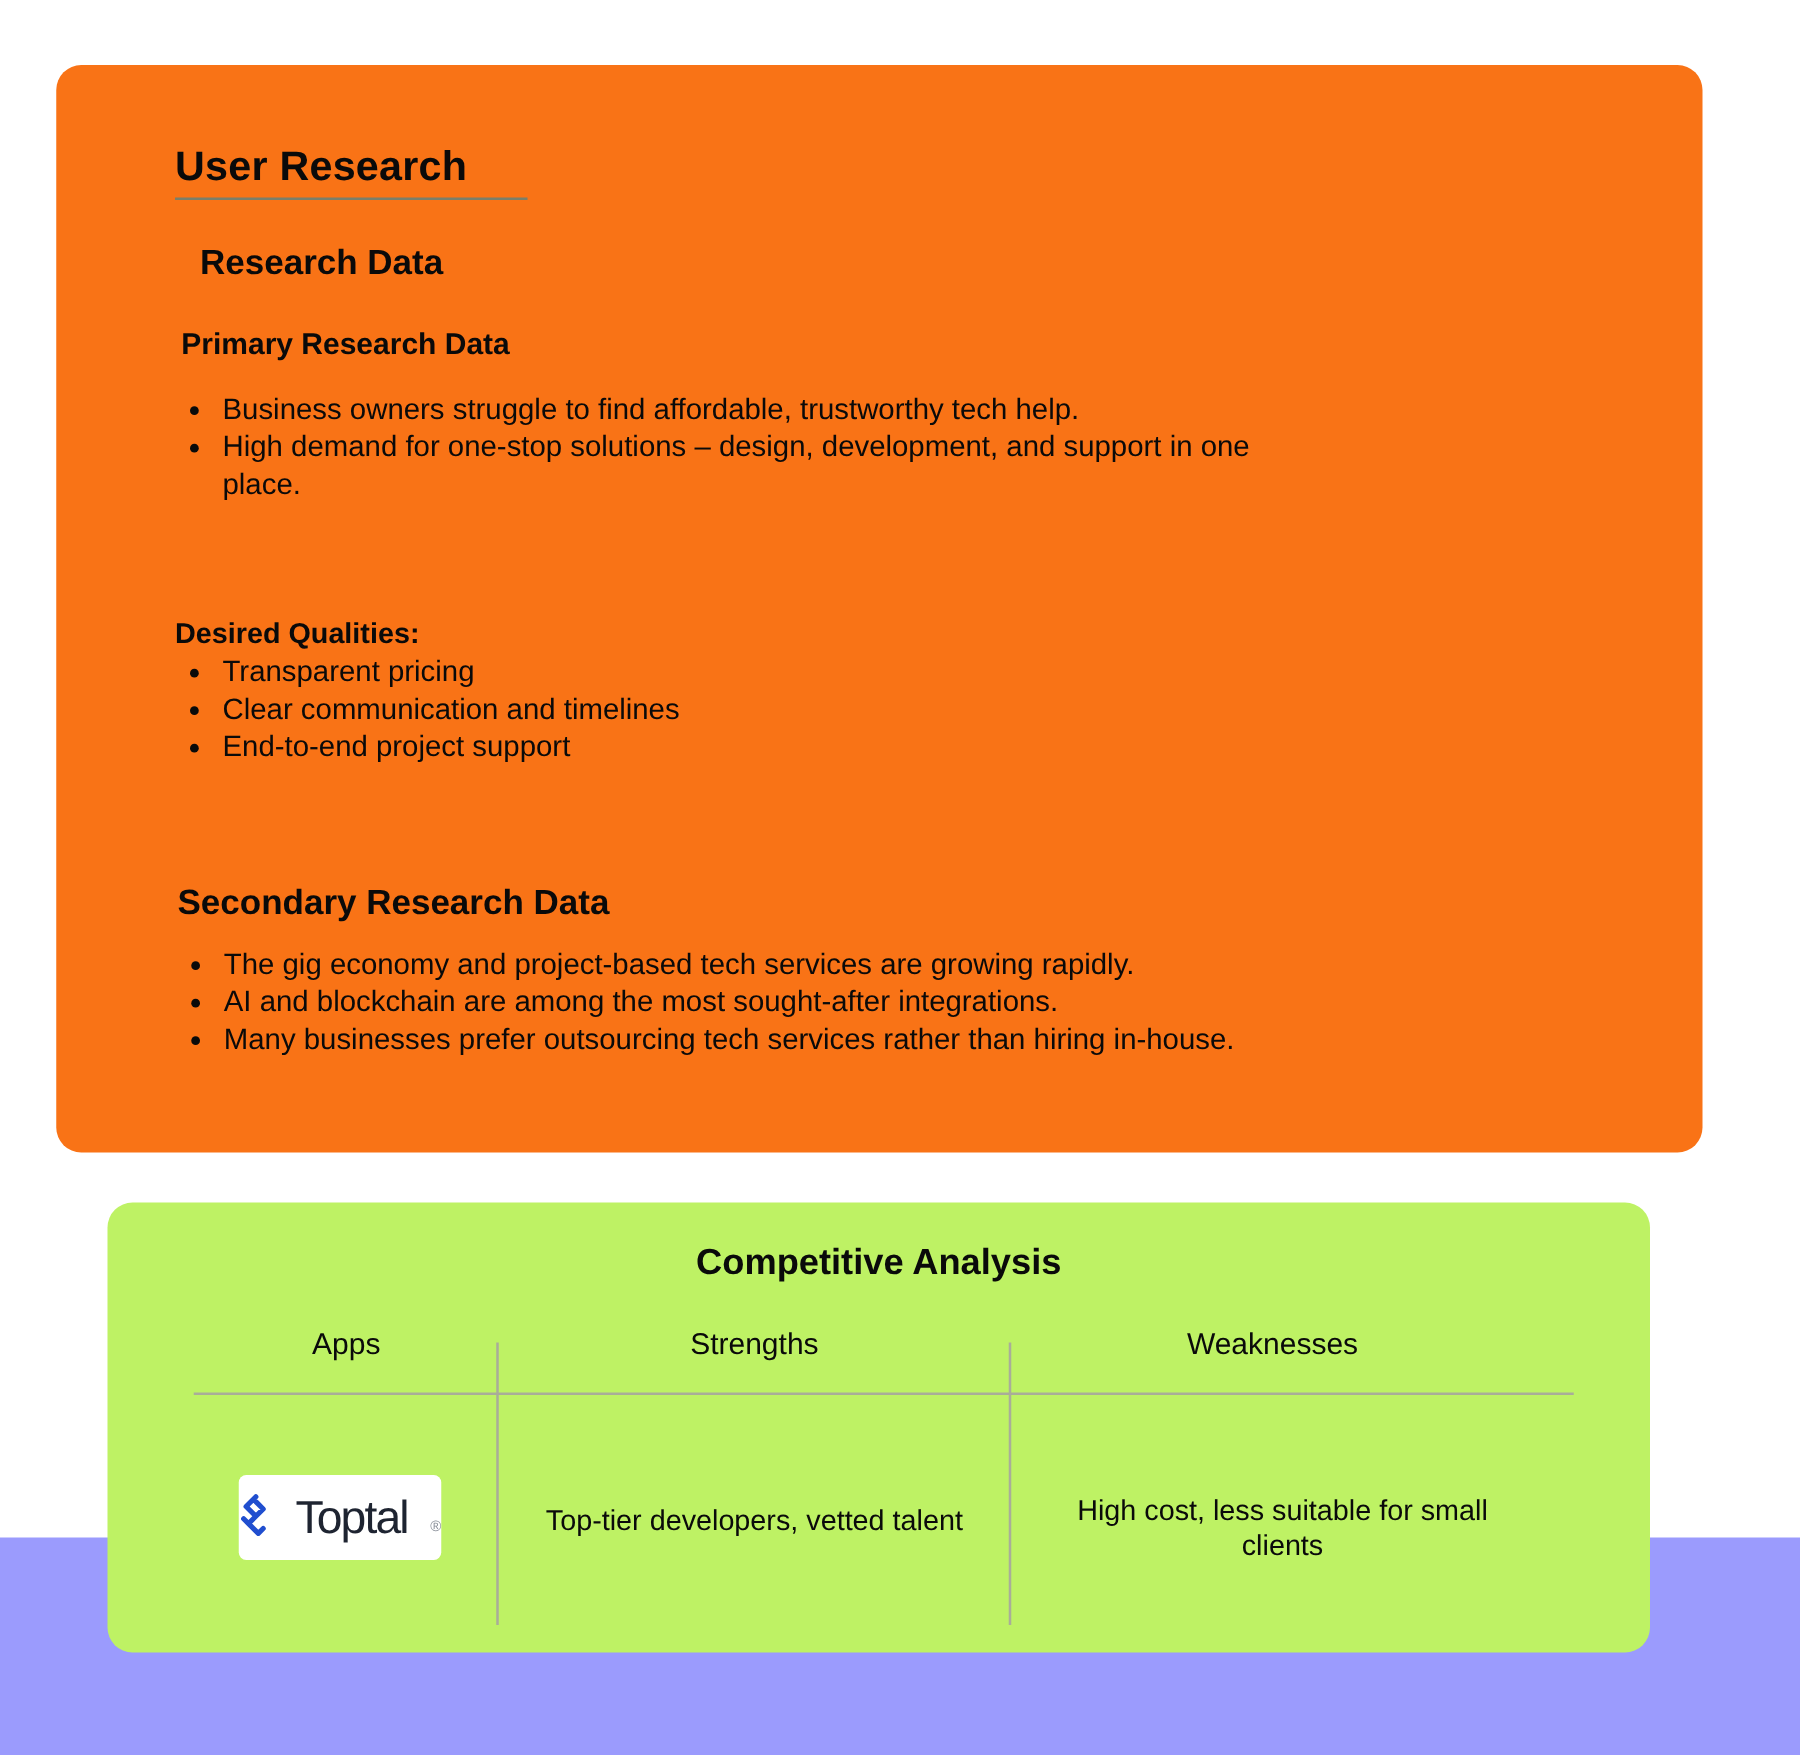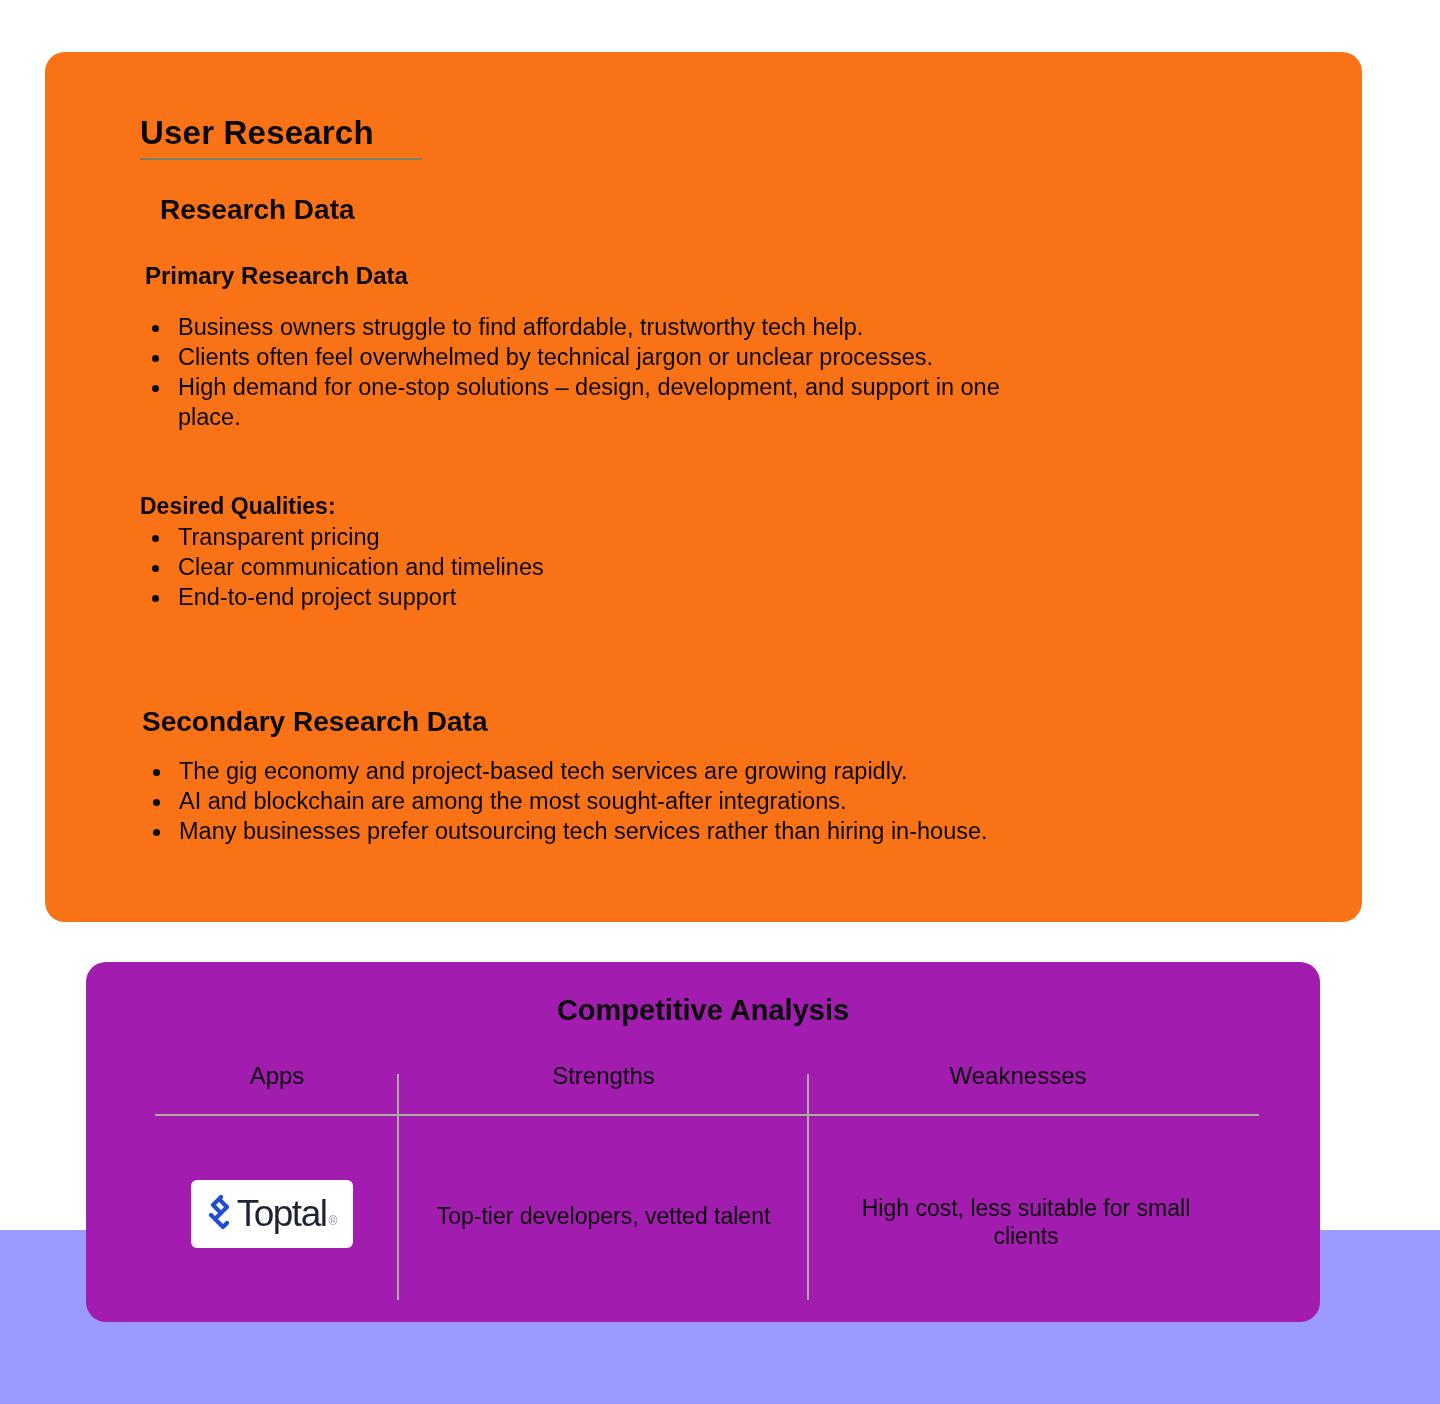--- a/index.html
+++ b/index.html
@@ -25,37 +25,37 @@
     ul.bullets li { position: relative; padding-left: 38px; }
     ul.bullets li::before {
       content: ""; position: absolute; left: 12px; top: 13px; width: 7px; height: 7px; border-radius: 50%; background: #0a0a0a;
     }
     .list-primary { left: 95px; top: 260px; width: 860px; }
     .list-desired { left: 95px; top: 470px; width: 600px; }
     .list-secondary { left: 96px; top: 704px; width: 1100px; }
 
     .card-bottom {
       position: absolute; left: 86px; top: 962px; width: 1234px; height: 360px;
-      background: #a21caf; border-radius: 20px;
+      background: #bef264; border-radius: 20px;
     }
     .comp-title {
       position: absolute; left: 0; top: 32px; width: 1234px; text-align: center; font-size: 29px; font-weight: 700;
     }
     .col-head { position: absolute; top: 100px; font-size: 24px; text-align: center; }
     .col-apps { left: 69px; width: 244px; }
     .col-strengths { left: 313px; width: 409px; }
     .col-weak { left: 722px; width: 420px; }
     .h-rule { position: absolute; left: 69px; top: 152px; width: 1104px; height: 2px; background: #a9ad99; }
     .v-rule { position: absolute; top: 112px; width: 2px; height: 226px; background: #a9ad99; }
     .v1 { left: 311px; }
     .v2 { left: 721px; }
 
     .logo-box {
       position: absolute; left: 105px; top: 218px; width: 162px; height: 68px;
-      background: #ffffff; border-radius: 6px; display: flex; align-items: center; justify-content: center; gap: 4px;
+      background: #ffffff; border-radius: 6px; display: flex; align-items: center; justify-content: center; gap: 20px;
     }
     .logo-mark { width: 26px; height: 38px; }
     .logo-word { font-size: 37px; font-weight: 400; color: #1e2431; letter-spacing: -1.5px; }
     .logo-dot { font-size: 12px; color: #8a8f99; align-self: flex-end; margin-bottom: 20px; margin-left: -2px; }
 
     .cell { position: absolute; font-size: 23px; line-height: 28px; text-align: center; }
     .cell-strength { left: 313px; top: 240px; width: 409px; }
     .cell-weak { left: 760px; top: 232px; width: 360px; }
   </style>
 </head>
@@ -65,21 +65,20 @@
 
 <section class="card-top">
   <h1 class="title">User Research</h1>
   <div class="title-rule"></div>
 
   <h2 class="h-research">Research Data</h2>
 
   <h3 class="h-primary">Primary Research Data</h3>
   <ul class="bullets list-primary">
     <li>Business owners struggle to find affordable, trustworthy tech help.</li>
-    <li>Clients often feel overwhelmed by technical jargon or unclear processes.</li>
     <li>High demand for one-stop solutions – design, development, and support in one place.</li>
   </ul>
 
   <h4 class="h-desired">Desired Qualities:</h4>
   <ul class="bullets list-desired">
     <li>Transparent pricing</li>
     <li>Clear communication and timelines</li>
     <li>End-to-end project support</li>
   </ul>
 

